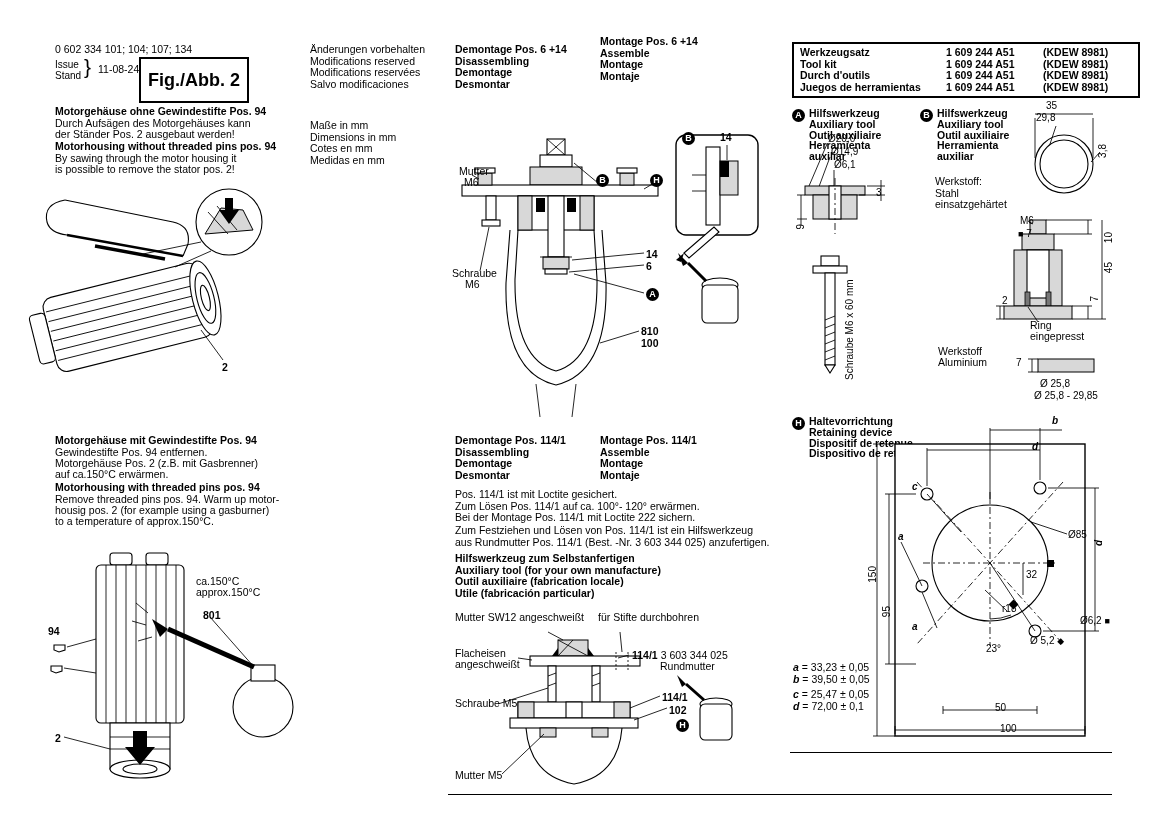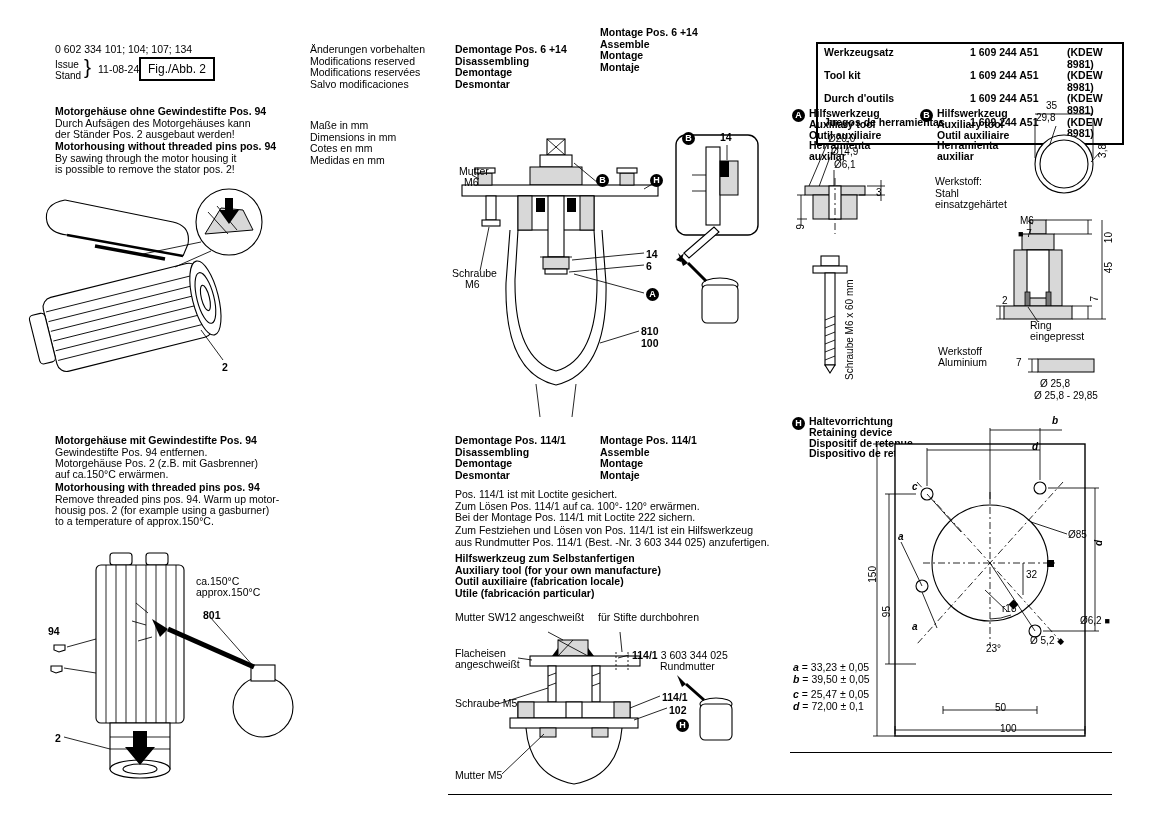--- a/index.html
+++ b/index.html
@@ -4,21 +4,21 @@
 <style>
   *{margin:0;padding:0;box-sizing:border-box}
   body{background:#9a9a9a;font-family:"Liberation Sans","DejaVu Sans",sans-serif}
   #page{position:relative;width:1169px;height:826px;background:#fff;color:#000;overflow:hidden}
   .L{position:absolute;white-space:nowrap;font-size:10.5px;line-height:11.5px;color:#000}
   .B{font-weight:bold}
   .D{font-size:10px;line-height:10px}
   .I{font-style:italic}
   .V{writing-mode:vertical-rl;transform:rotate(180deg)}
   .co{position:absolute;width:13px;height:13px;border-radius:50%;background:#000;color:#fff;font-size:9px;font-weight:bold;display:flex;align-items:center;justify-content:center;line-height:1}
-  .figbox{border:2px solid #000;font-weight:normal;font-size:12px;line-height:14px;padding:3px 7px}
+  .figbox{border:2px solid #000;font-weight:bold;font-size:18px;line-height:14px;padding:14px 7px}
   .tbl{position:absolute;display:grid;grid-template-columns:146px 97px 1fr;border:2px solid #000;padding:3px 6px;font-weight:bold;font-size:10.5px;line-height:11.6px}
   .rule{position:absolute;border-top:1.3px solid #000;height:0}
   svg{position:absolute;overflow:visible}
   .sw{stroke:#000;fill:#fff;stroke-width:1.1}
   .sg{stroke:#000;fill:#d8d8d8;stroke-width:1}
   .s{stroke:#000;fill:none;stroke-width:1.1}
   .k{fill:#000;stroke:none}
   .ld{stroke:#000;fill:none;stroke-width:0.85}
   .dash{stroke-dasharray:7 3 2 3}
   .sym{font-size:9px}
@@ -131,21 +131,21 @@
   <div class="L B" style="left:203px;top:610px">801</div>
   <div class="L B" style="left:48px;top:626px">94</div>
   <div class="L B" style="left:55px;top:733px">2</div>
 
   <div class="L B" style="left:455px;top:44px">
     <div>Demontage Pos. 6 +14</div>
     <div>Disassembling</div>
     <div>Demontage</div>
     <div>Desmontar</div>
   </div>
-  <div class="L B" style="left:600px;top:27px">
+  <div class="L B" style="left:600px;top:36px">
     <div>Montage Pos. 6 +14</div>
     <div>Assemble</div>
     <div>Montage</div>
     <div>Montaje</div>
   </div>
 
   <svg style="left:448px;top:133px" width="312" height="302" viewBox="0 0 312 302">
     <rect class="sw" x="99" y="6" width="18" height="16"></rect>
     <line class="ld" x1="99" y1="6" x2="117" y2="22"></line>
     <line class="ld" x1="117" y1="6" x2="99" y2="22"></line>
@@ -279,21 +279,21 @@
     <span class="B">114/1</span>
     <span>3 603 344 025</span>
   </div>
   <div class="L" style="left:660px;top:661px">Rundmutter</div>
   <div class="L" style="left:455px;top:698px">Schraube M5</div>
   <div class="L B" style="left:662px;top:692px">114/1</div>
   <div class="L B" style="left:669px;top:705px">102</div>
   <div class="co" style="left:676px;top:719px">H</div>
   <div class="L" style="left:455px;top:770px">Mutter M5</div>
 
-  <div class="tbl" style="left:816px;top:42px;width:308px">
+  <div class="tbl" style="left:792px;top:42px;width:348px">
     <div>Werkzeugsatz</div>
     <div>1 609 244 A51</div>
     <div>(KDEW 8981)</div>
     <div>Tool kit</div>
     <div>1 609 244 A51</div>
     <div>(KDEW 8981)</div>
     <div>Durch d'outils</div>
     <div>1 609 244 A51</div>
     <div>(KDEW 8981)</div>
     <div>Juegos de herramientas</div>

